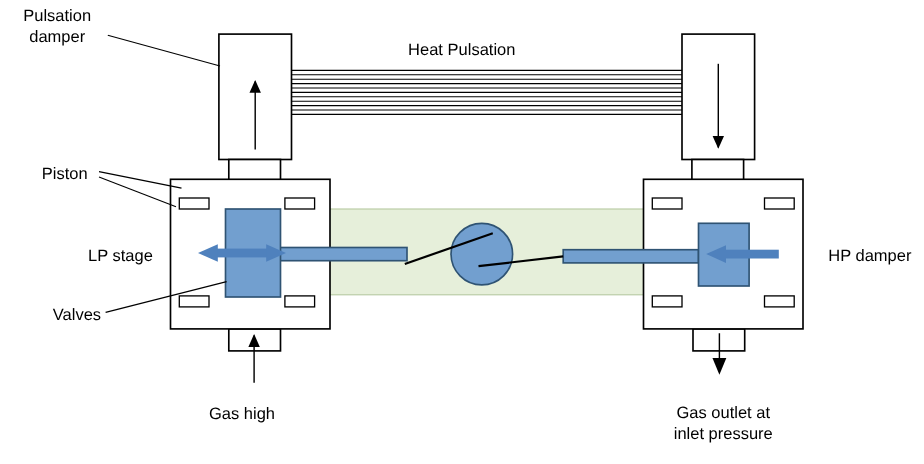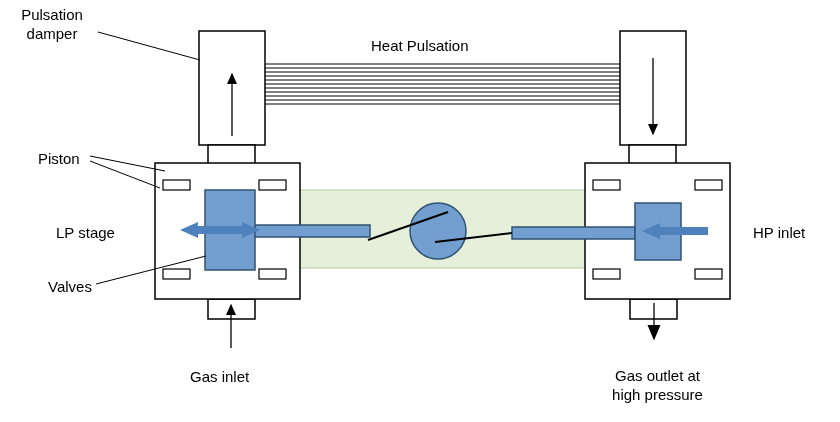--- a/index.html
+++ b/index.html
@@ -112,24 +112,24 @@
     <line class="leader" x1="96" y1="284" x2="206" y2="256"></line>
   </svg>
 
   <div class="label center" style="left:10px; top:5px; width:84px;">Pulsation
 damper</div>
 
   <div class="label" style="left:371px; top:36px;">Heat Pulsation</div>
 
   <div class="label" style="left:38px; top:149px;">Piston</div>
 
-  <div class="label" style="left:56px; top:223px;">LP stage</div>
+  <div class="label" style="left:80px; top:223px;">LP stage</div>
 
-  <div class="label" style="left:753px; top:223px;">HP inlet</div>
+  <div class="label" style="left:753px; top:223px;">HP damper</div>
 
   <div class="label" style="left:48px; top:277px;">Valves</div>
 
-  <div class="label" style="left:190px; top:367px;">Gas inlet</div>
+  <div class="label" style="left:190px; top:367px;">Gas high</div>
 
   <div class="label center" style="left:580px; top:366px; width:155px;">Gas outlet at
-high pressure</div>
+inlet pressure</div>
 
 </div>
 
 </body></html>

